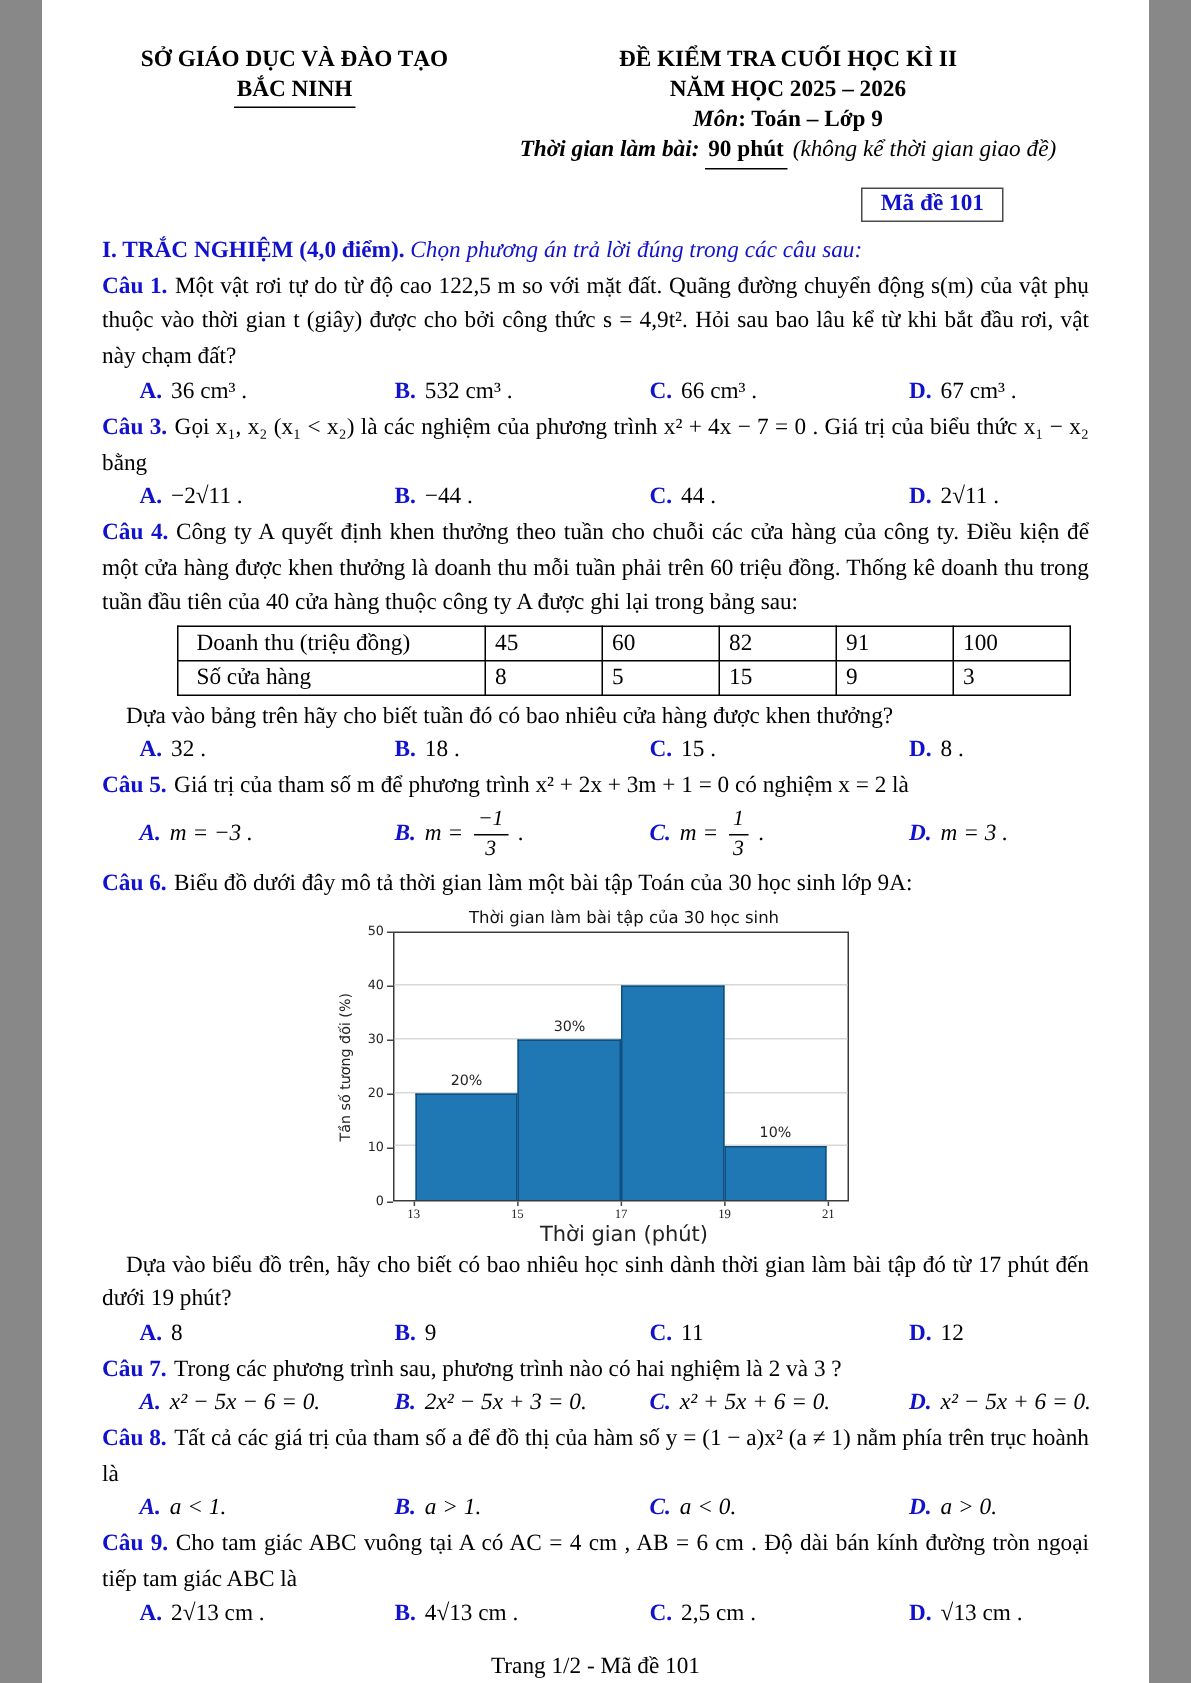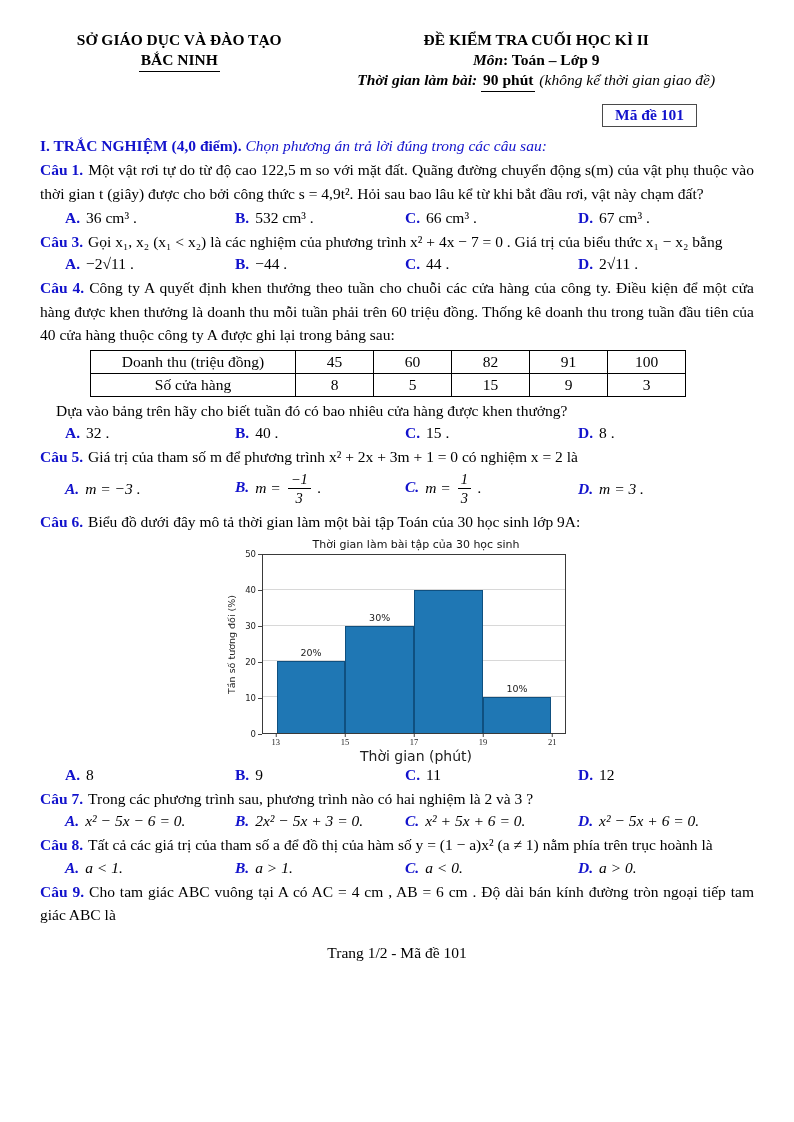--- a/index.html
+++ b/index.html
@@ -1,19 +1,19 @@
 <!DOCTYPE html>
 <html><head>
 <meta charset="utf-8">
 <style>
   :root{ --blue:#1212cc; }
   *{ box-sizing:border-box; }
   body{ margin:0; background:#888; }
   .page{
-    width:794px; height:1122px; margin:0 auto; background:#fff;
+    width:738px; height:1122px; margin:0 auto; background:#fff;
     padding:30px 40px 0; overflow:hidden;
     font-family:"Liberation Serif","DejaVu Serif",serif;
     font-size:15.5px; color:#000;
   }
   
   .header{ display:flex; }
   .h-left{ width:39%; text-align:center; line-height:1.3; }
   .h-right{ width:61%; text-align:center; line-height:1.3; }
   .bold{ font-weight:bold; }
   .u{ border-bottom:1.5px solid #000; padding:0 2px 1px; display:inline-block; }
@@ -28,21 +28,21 @@
   .q{ margin-top:3px; }
   .qt{ margin:0; text-align:justify; line-height:1.52; }
   .qlabel{ color:var(--blue); font-weight:bold; margin-right:5px; }
   .opts{ display:grid; grid-template-columns:170px 170px 173px 1fr; padding-left:25px; margin:2px 0 1px; align-items:center; }
   .opt{ white-space:nowrap; }
   .ol{ color:var(--blue); font-weight:bold; margin-right:6px; }
   .it{ font-style:italic; }
   .post{ margin:2px 0 1px; text-indent:16px; text-align:justify; line-height:1.45; }
   
   .qtable{ border-collapse:collapse; margin:3px 0 3px 50px; }
-  .qtable td{ border:1.4px solid #000; text-align:center; padding:2px 6px; min-width:78px; }
+  .qtable td{ border:1.4px solid #000; text-align:left; padding:2px 6px; min-width:78px; }
   .qtable td.rowlabel{ min-width:205px; padding:2px 12px; }
   
   .frac{ display:inline-flex; flex-direction:column; text-align:center; vertical-align:middle; line-height:1.15; font-size:14.5px; margin:0 3px; font-style:italic; }
   .fnum{ border-bottom:1.2px solid #000; padding:0 3px 1px; }
   .fden{ padding-top:1px; }
   
   .chart{ width:346px; margin:4px auto 2px; font-family:"DejaVu Sans",sans-serif; color:#222; }
   .c-title{ text-align:center; font-size:11px; margin:0 0 3px 38px; color:#111; }
   .c-body{ display:flex; height:180px; }
   .c-ylabel{ width:14px; display:flex; align-items:center; justify-content:center;
@@ -68,20 +68,21 @@
 
 <div class="page">
 
   <div class="header">
     <div class="h-left">
       <div class="bold">SỞ GIÁO DỤC VÀ ĐÀO TẠO</div>
       <div class="bold"><span class="u">BẮC NINH</span></div>
     </div>
     <div class="h-right">
       <div class="bold">ĐỀ KIỂM TRA CUỐI HỌC KÌ II</div>
+      <div class="bold">NĂM HỌC 2025 – 2026</div>
       <div><span class="bold"><i>Môn</i><span>: Toán – Lớp 9</span></span></div>
       <div><span class="bold"><i>Thời gian làm bài:</i> <span class="u">90 phút</span></span> <i>(không kể thời gian giao đề)</i></div>
     </div>
   </div>
 
   <div class="made-row">
     <span class="made-box">Mã đề 101</span>
   </div>
 
   <p class="section"><span class="slabel">I. TRẮC NGHIỆM (4,0 điểm).</span> <span class="sinstr">Chọn phương án trả lời đúng trong các câu sau:</span></p>
@@ -127,21 +128,21 @@
         <td>5</td>
         <td>15</td>
         <td>9</td>
         <td>3</td>
       </tr>
     </tbody>
       </table>
     <p class="post">Dựa vào bảng trên hãy cho biết tuần đó có bao nhiêu cửa hàng được khen thưởng?</p>
     <div class="opts">
       <span class="opt"><span class="ol">A.</span><span>32 .</span></span>
-      <span class="opt"><span class="ol">B.</span><span>40 .</span></span>
+      <span class="opt"><span class="ol">B.</span><span>18 .</span></span>
       <span class="opt"><span class="ol">C.</span><span>15 .</span></span>
       <span class="opt"><span class="ol">D.</span><span>8 .</span></span>
     </div>
   </div>
 
   <div class="q">
     <p class="qt"><span class="qlabel">Câu 5.</span><span>Giá trị của tham số m  để phương trình x² + 2x + 3m + 1 = 0 có nghiệm x = 2 là</span></p>
     <div class="opts">
       <span class="opt it"><span class="ol">A.</span><span>m = −3 .</span></span>
       <span class="opt it"><span class="ol">B.</span><span>m = </span><span class="frac">
@@ -191,20 +192,21 @@
             <div class="xtick" style="left: 4.54545%;">13</div>
             <div class="xtick" style="left: 27.2727%;">15</div>
             <div class="xtick" style="left: 50%;">17</div>
             <div class="xtick" style="left: 72.7273%;">19</div>
             <div class="xtick" style="left: 95.4545%;">21</div>
           </div>
       </div>
       <div class="c-xlabel">Thời gian (phút)</div>
     </div>
 
+    <p class="post">Dựa vào biểu đồ trên, hãy cho biết có bao nhiêu học sinh dành thời gian làm bài tập đó từ 17 phút đến dưới 19 phút?</p>
     <div class="opts">
       <span class="opt"><span class="ol">A.</span><span>8</span></span>
       <span class="opt"><span class="ol">B.</span><span>9</span></span>
       <span class="opt"><span class="ol">C.</span><span>11</span></span>
       <span class="opt"><span class="ol">D.</span><span>12</span></span>
     </div>
   </div>
 
   <div class="q">
     <p class="qt"><span class="qlabel">Câu 7.</span><span>Trong các phương trình sau, phương trình nào có hai nghiệm là 2 và 3 ?</span></p>
@@ -221,17 +223,23 @@
     <div class="opts">
       <span class="opt it"><span class="ol">A.</span><span>a &lt; 1.</span></span>
       <span class="opt it"><span class="ol">B.</span><span>a &gt; 1.</span></span>
       <span class="opt it"><span class="ol">C.</span><span>a &lt; 0.</span></span>
       <span class="opt it"><span class="ol">D.</span><span>a &gt; 0.</span></span>
     </div>
   </div>
 
   <div class="q">
     <p class="qt"><span class="qlabel">Câu 9.</span><span>Cho tam giác ABC  vuông tại A  có AC = 4 cm , AB = 6 cm . Độ dài bán kính đường tròn ngoại tiếp tam giác ABC  là</span></p>
+    <div class="opts">
+      <span class="opt"><span class="ol">A.</span><span>2√13 cm .</span></span>
+      <span class="opt"><span class="ol">B.</span><span>4√13 cm .</span></span>
+      <span class="opt"><span class="ol">C.</span><span>2,5 cm .</span></span>
+      <span class="opt"><span class="ol">D.</span><span>√13 cm .</span></span>
+    </div>
   </div>
 
   <div class="footer">Trang 1/2 - Mã đề 101</div>
 
 </div>
 
 </body></html>

